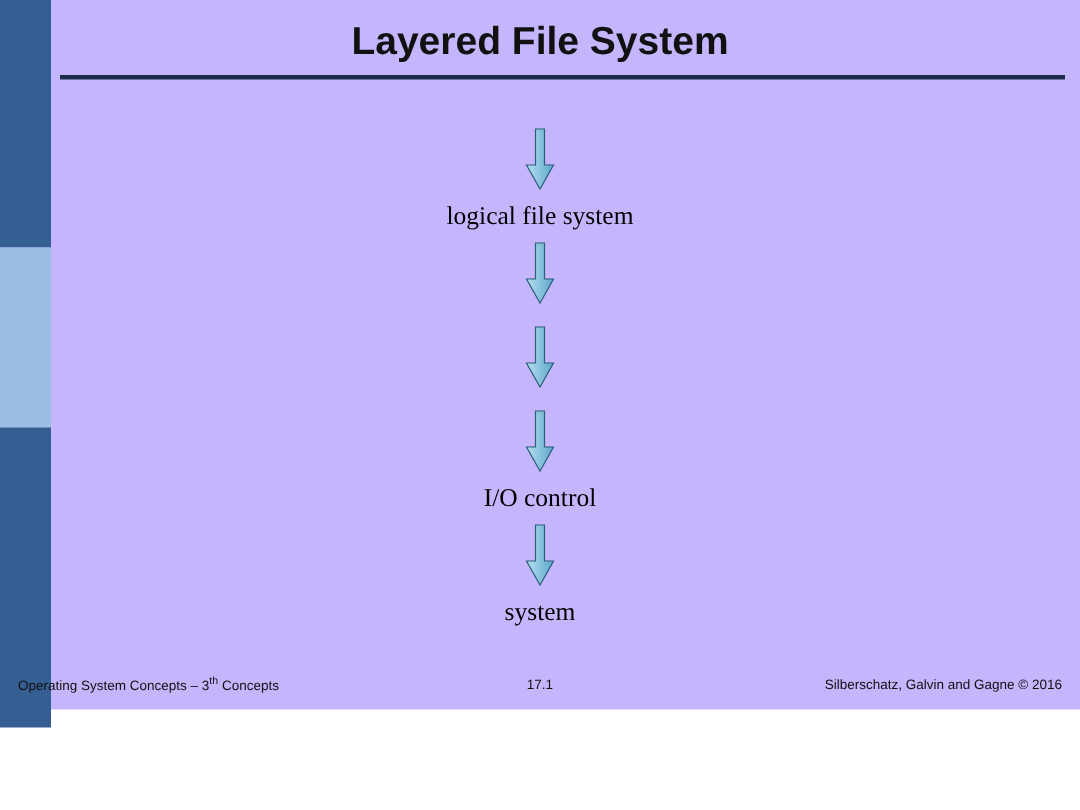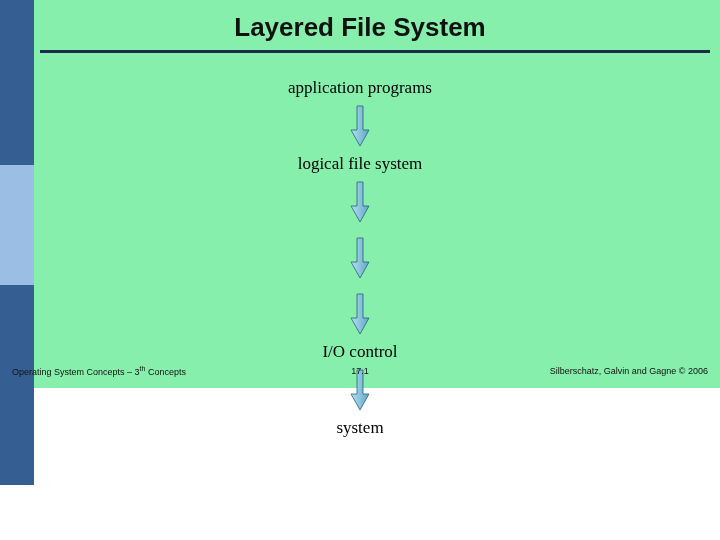--- a/index.html
+++ b/index.html
@@ -1,17 +1,17 @@
 <!DOCTYPE html>
 <html><head>
 <meta charset="utf-8">
 <style>
   * { margin: 0; padding: 0; box-sizing: border-box; }
   html, body { width: 720px; height: 540px; font-family: Arial, Helvetica, sans-serif; background: #fff; }
-  .slide { position: relative; width: 720px; height: 388px; background: #86efac; }
+  .slide { position: relative; width: 720px; height: 473px; background: #c4b5fd; }
   .sidebar-top { position: absolute; left: 0; top: 0; width: 34px; height: 165px; background: #355f93; }
   .sidebar-mid { position: absolute; left: 0; top: 165px; width: 34px; height: 120px; background: #9bbfe4; }
   .sidebar-bot { position: absolute; left: 0; top: 285px; width: 34px; height: 200px; background: #355f93; }
   .title { position: absolute; left: 0; right: 0; top: 12px; text-align: center; font-size: 26px; font-weight: bold; color: #111; }
   .rule { position: absolute; left: 40px; right: 10px; top: 50px; height: 3px; background: #1c2d4a; }
   .diagram { position: absolute; left: 0; right: 0; top: 78px; bottom: 60px; display: flex; flex-direction: column; align-items: center; justify-content: flex-start; }
   .layer { font-family: "Palatino Linotype", Georgia, serif; font-size: 17px; color: #000; text-align: center; white-space: nowrap; }
   .arrow-wrap { margin: 6px 0; }
   .arrow-svg { display: block; }
   .footer { position: absolute; left: 0; right: 0; bottom: 8px; height: 18px; display: flex; justify-content: space-between; align-items: center; padding: 0 12px; font-size: 9px; color: #111; }
@@ -23,21 +23,20 @@
 
 <div class="slide">
   <div class="sidebar-top"></div>
   <div class="sidebar-mid"></div>
   <div class="sidebar-bot"></div>
 
   <div class="title">Layered File System</div>
   <div class="rule"></div>
 
   <div class="diagram" id="diagram">
-      <div class="layer">application programs</div>
       <div class="arrow-wrap">
         <svg class="arrow-svg" width="22" height="44" viewBox="0 0 22 44">
     <defs>
       <linearGradient id="g" x1="0" y1="0" x2="1" y2="0">
         <stop offset="0%" stop-color="#b7dff1"></stop>
         <stop offset="100%" stop-color="#5da7c9"></stop>
       </linearGradient>
     </defs>
     <path d="M8 2 L14 2 L14 26 L20 26 L11 42 L2 26 L8 26 Z" fill="url(#g)" stroke="#2b5f7a" stroke-width="0.8"></path>
   </svg>
@@ -89,15 +88,15 @@
   </svg>
       </div>
       <div class="layer">system</div>
     </div>
 
   <div class="footer">
     <span class="left">
       <span>Operating System Concepts – 3</span><sup>th</sup><span> Concepts</span>
     </span>
     <span class="mid">17.1</span>
-    <span class="right">Silberschatz, Galvin and Gagne © 2006</span>
+    <span class="right">Silberschatz, Galvin and Gagne © 2016</span>
   </div>
 </div>
 
 </body></html>

